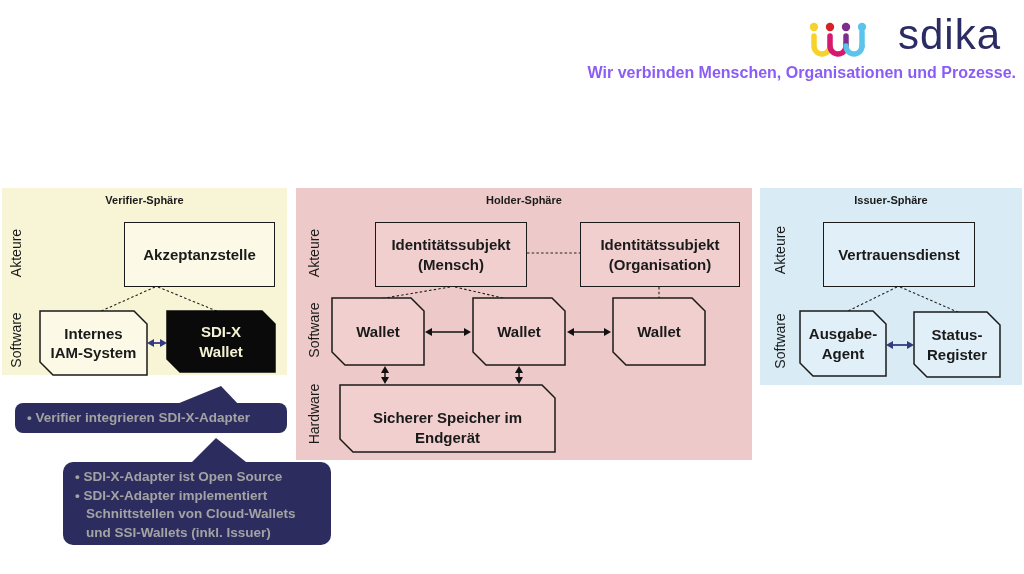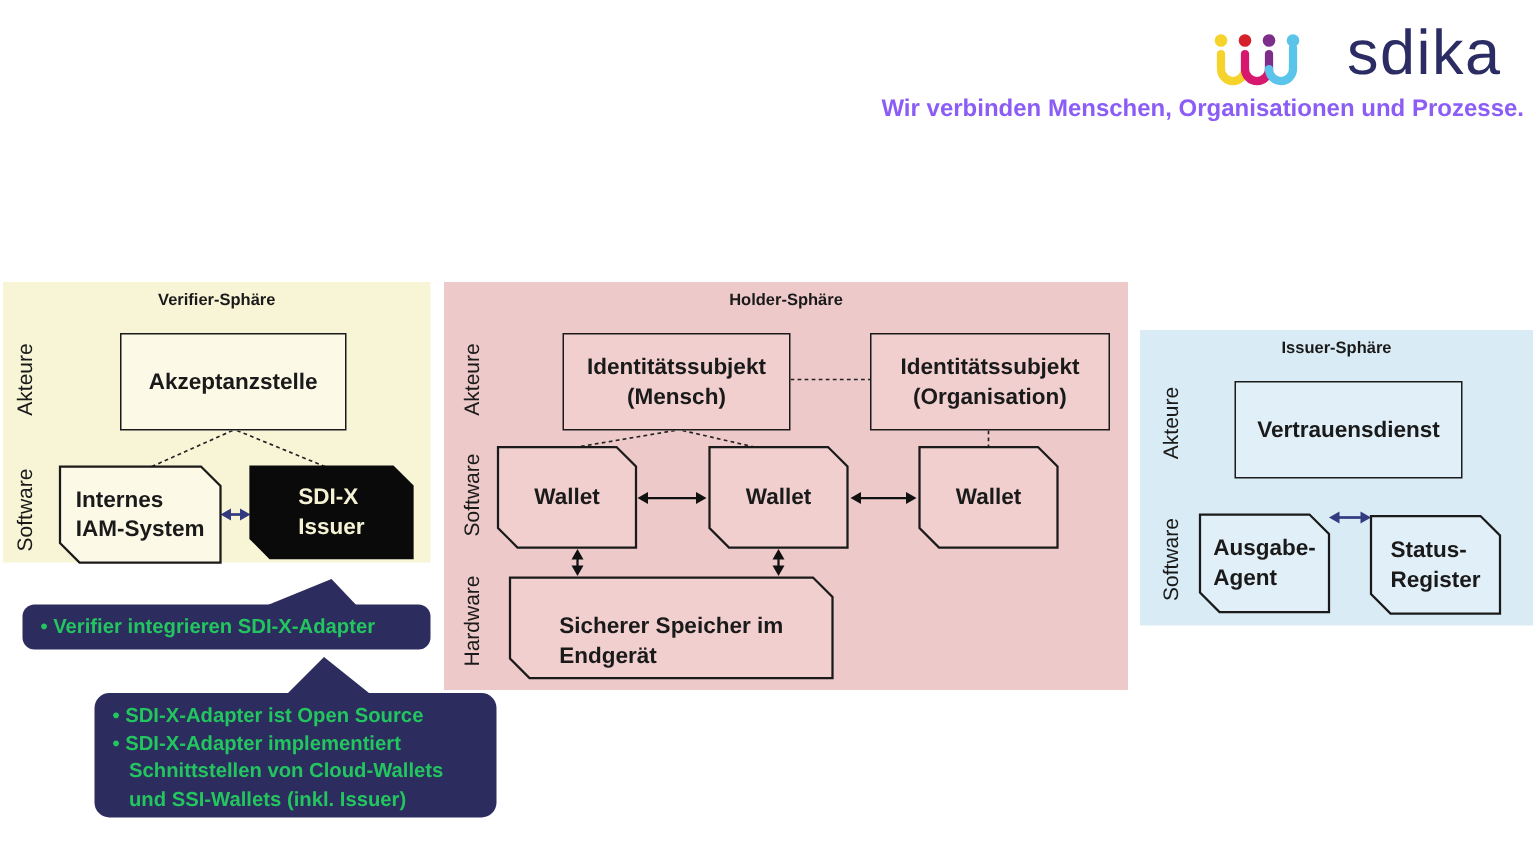--- a/index.html
+++ b/index.html
@@ -9,57 +9,57 @@
   
   .logo-mark{position:absolute;left:806px;top:22px;width:64px;height:40px;}
   .logo-text{position:absolute;left:898px;top:14px;font-size:42px;font-weight:normal;
              line-height:1;color:var(--logoNavy);letter-spacing:1px;}
   .tagline{position:absolute;top:64px;right:8px;font-size:16px;font-weight:bold;color:#8b5cf6;}
 
   
   .sphere{position:absolute;}
   .sphere.verifier{left:2px;top:188px;width:285px;height:187px;background:var(--verifierBg);}
   .sphere.holder{left:296px;top:188px;width:456px;height:272px;background:var(--holderBg);}
-  .sphere.issuer{left:760px;top:188px;width:262px;height:197px;background:var(--issuerBg);margin-top:32px;}
+  .sphere.issuer{left:760px;top:188px;width:262px;height:197px;background:var(--issuerBg);}
   .sphere-title{position:absolute;top:6px;left:0;right:0;text-align:center;
                 font-weight:bold;font-size:11px;}
   .vlabel{position:absolute;width:100px;height:16px;line-height:16px;text-align:center;
           font-size:14px;transform:rotate(-90deg);}
 
   
   .rbox{position:absolute;border:1.5px solid #1a1a1a;box-sizing:border-box;display:flex;
         align-items:center;justify-content:center;text-align:center;font-weight:bold;
         font-size:15px;line-height:1.3;white-space:pre-line;z-index:3;}
-  .verifier .rbox{background:var(--verifierBox);}
+  .verifier .rbox{background:var(--verifierBox);margin-left:44px;}
   .holder .rbox{background:var(--holderBox);}
   .issuer .rbox{background:var(--issuerBox);}
 
   
   .nbox{position:absolute;z-index:3;}
   .nbox svg{position:absolute;left:0;top:0;overflow:visible;display:block;}
   .nlabel{position:absolute;left:0;top:0;right:0;bottom:0;display:flex;align-items:center;
-          justify-content:center;text-align:left;font-weight:bold;font-size:15px;
+          justify-content:center;text-align:center;font-weight:bold;font-size:15px;
           line-height:1.3;white-space:pre-line;}
   .pf-v{fill:var(--verifierBox);stroke:#1a1a1a;stroke-width:1.5;}
   .pf-h{fill:var(--holderBox);stroke:#1a1a1a;stroke-width:1.5;}
   .pf-i{fill:var(--issuerBox);stroke:#1a1a1a;stroke-width:1.5;}
   .pf-black{fill:#0a0a0a;stroke:#0a0a0a;stroke-width:1.5;}
   .sdix-label{color:var(--sdixText);}
 
   
   .overlay{position:absolute;left:0;top:0;z-index:2;pointer-events:none;}
   .dotted{stroke:#222;stroke-width:1.1;stroke-dasharray:2.5 2.2;fill:none;}
   .shaft-n{stroke:var(--arrowNavy);stroke-width:1.8;}
   .head-n{fill:var(--arrowNavy);stroke:none;}
   .shaft-b{stroke:#111;stroke-width:1.5;}
   .head-b{fill:#111;stroke:none;}
   .pointer{fill:var(--navy);stroke:none;}
 
   
-  .bubble{position:absolute;background:var(--navy);color:#22c55e;font-weight:bold;
+  .bubble{position:absolute;background:var(--navy);color:#a3a3a3;font-weight:bold;
           font-size:13.5px;z-index:4;box-sizing:border-box;}
   .bubble1{left:15px;top:403px;width:272px;height:30px;border-radius:8px;
            display:flex;align-items:center;padding:0 12px;}
   .bubble2{left:15px;top:462px;width:268px;height:83px;border-radius:10px;
            padding:6px 10px 0 12px;margin-left:48px;}
   .bline{line-height:18.5px;white-space:nowrap;}
   .bline.cont{padding-left:11px;}
 </style>
 </head>
 <body>
@@ -95,21 +95,21 @@
         </svg>
       <div class="nlabel">Internes
 IAM-System</div>
     </div>
 
     <div class="nbox" style="left:165px;top:123px;width:108px;height:61px">
       <svg width="108" height="61" viewBox="0 0 108 61">
           <polygon class="pf-black" points="0,0 95,0 108,13 108,61 13,61 0,48"></polygon>
         </svg>
       <div class="nlabel sdix-label">SDI-X
-Issuer</div>
+Wallet</div>
     </div>
   </section>
 
   <section class="sphere holder">
     <div class="sphere-title">Holder-Sphäre</div>
     <div class="vlabel" style="left:-32px;top:57px">Akteure</div>
     <div class="vlabel" style="left:-32px;top:134px">Software</div>
     <div class="vlabel" style="left:-32px;top:218px">Hardware</div>
 
     <div class="rbox" style="left:79px;top:34px;width:152px;height:65px">Identitätssubjekt

